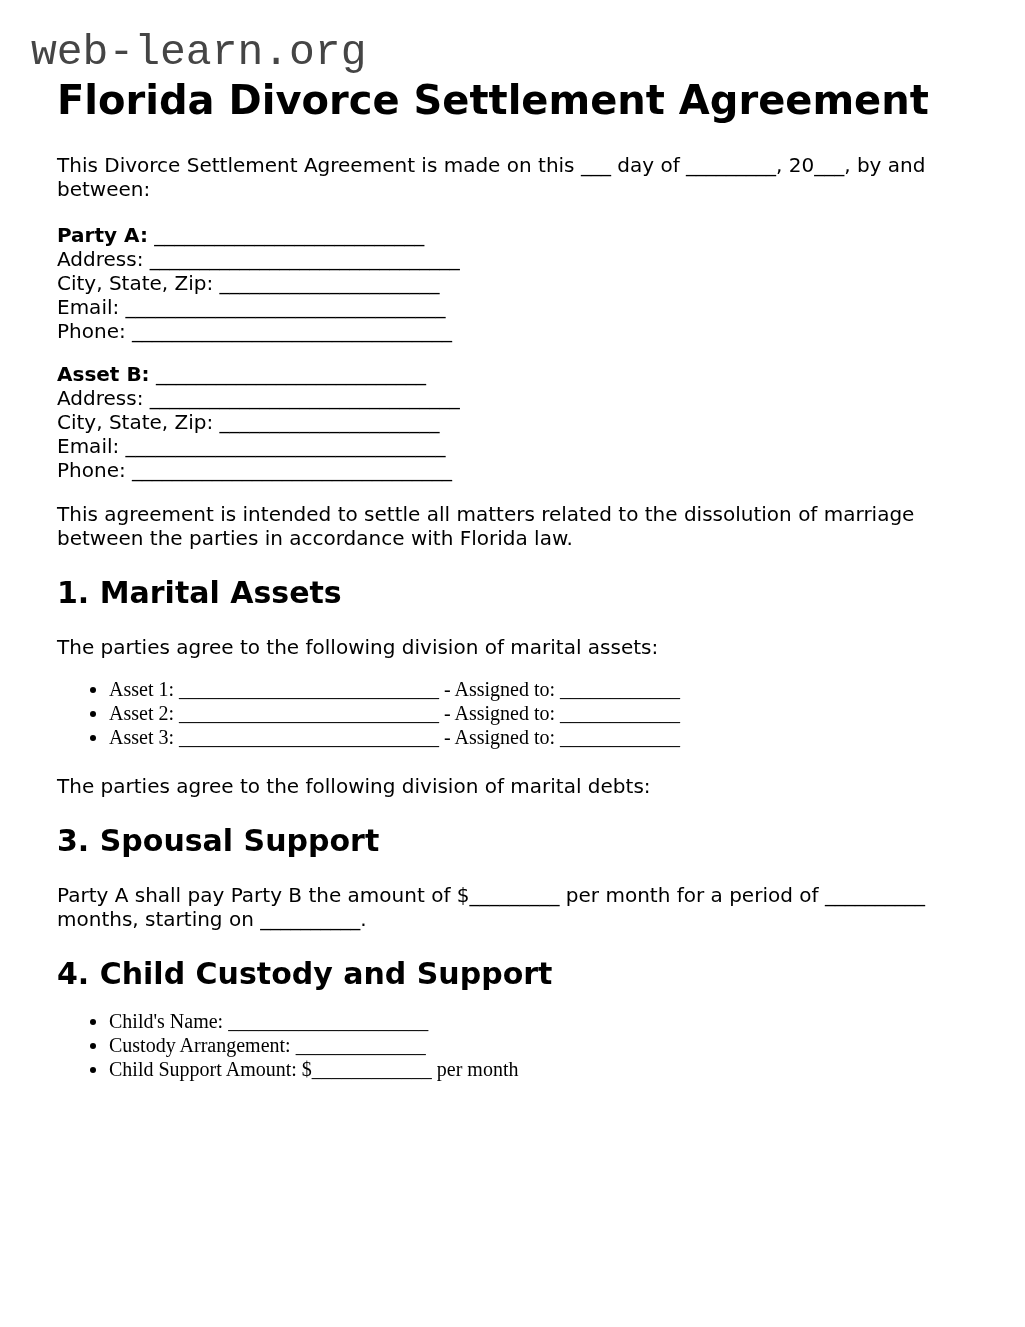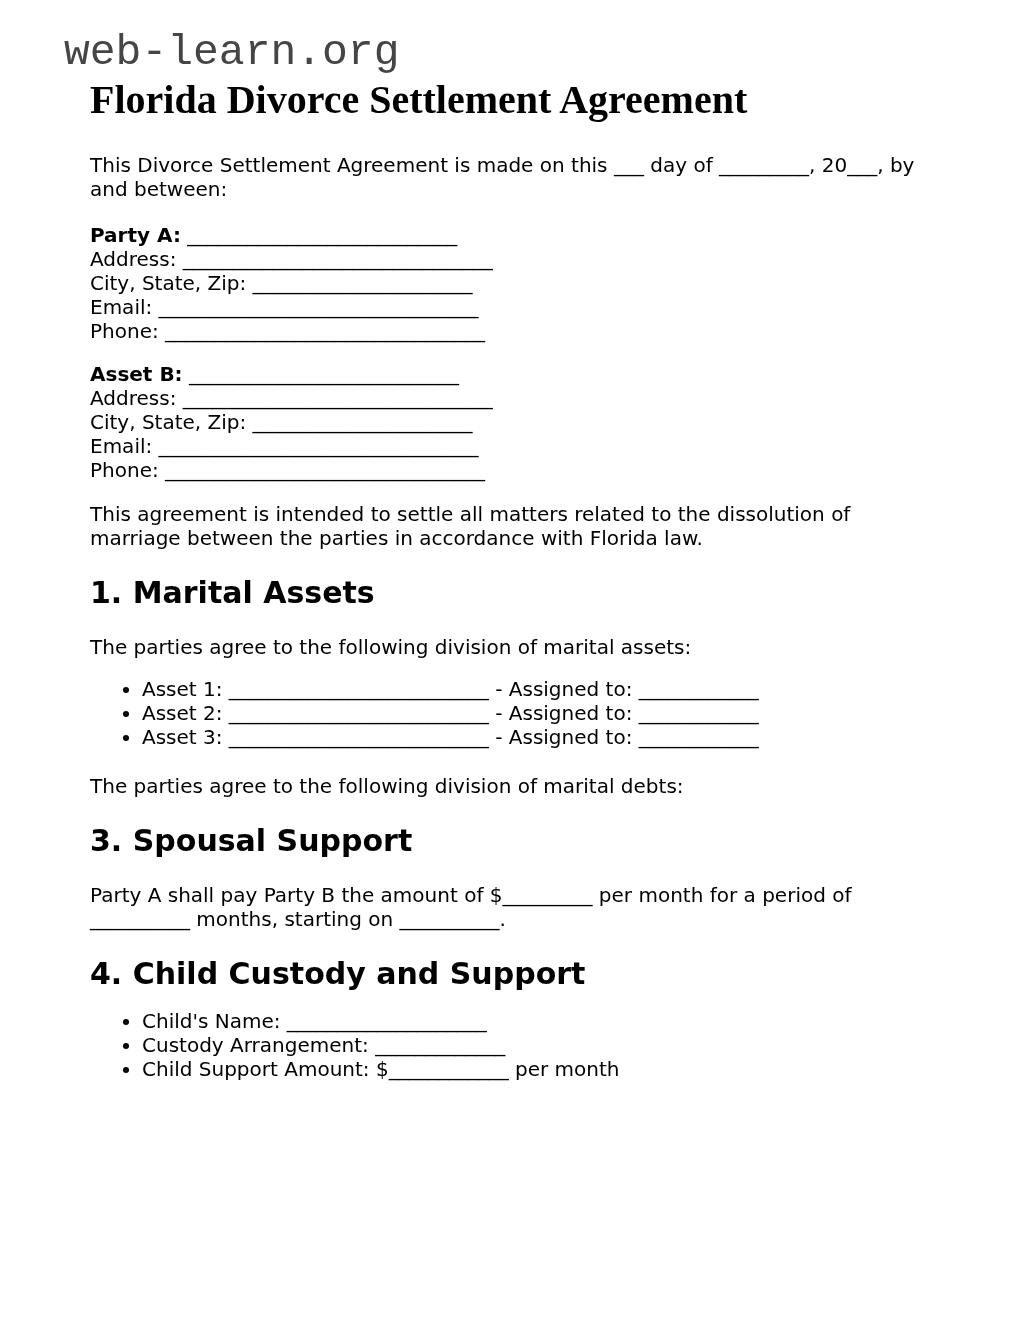--- a/index.html
+++ b/index.html
@@ -1,59 +1,58 @@
 <!DOCTYPE html>
 <html><head>
 <meta charset="utf-8">
 <style>
   html, body { margin: 0; padding: 0; background: #ffffff; }
   .page {
     width: 1025px;
     min-height: 1327px;
     box-sizing: border-box;
-    padding: 30px 78px 49px 90px;
+    padding: 30px 78px 49px 57px;
     background: #ffffff;
     color: #000000;
     font-family: "DejaVu Sans", "Liberation Sans", sans-serif;
     font-size: 20px;
     line-height: 24px;
   }
   .logo {
     font-family: "Liberation Mono", "DejaVu Sans Mono", monospace;
     font-size: 43px;
     line-height: 45px;
     color: #454545;
     margin: 0 0 0 -26px;
     white-space: nowrap;
   }
   h1 {
     font-size: 40px;
     line-height: 46px;
     font-weight: bold;
     margin: 2px 0 0 0;
     letter-spacing: 0;
-    font-family: Liberation Serif, serif;
   }
   h2 {
     font-size: 30px;
     line-height: 34px;
     font-weight: bold;
     margin: 26px 0 0 0;
   }
   p { margin: 25px 0 0 0; }
   p.intro      { margin-top: 30px; }
   p.party-a    { margin-top: 22px; }
   p.party-b    { margin-top: 19px; }
   p.agreement  { margin-top: 20px; }
   ul {
     margin: 18px 0 0 0;
     padding: 0 0 0 52px;
     list-style-type: disc;
   }
-  li { margin: 0; padding: 0; }
+  li { margin: 0; padding: 0; font-family: Liberation Serif, serif; }
   strong { font-weight: bold; }
 </style>
 </head>
 <body>
 
 <div class="page">
 
   <div class="logo">web-learn.org</div>
 
   <h1>Florida Divorce Settlement Agreement</h1>

